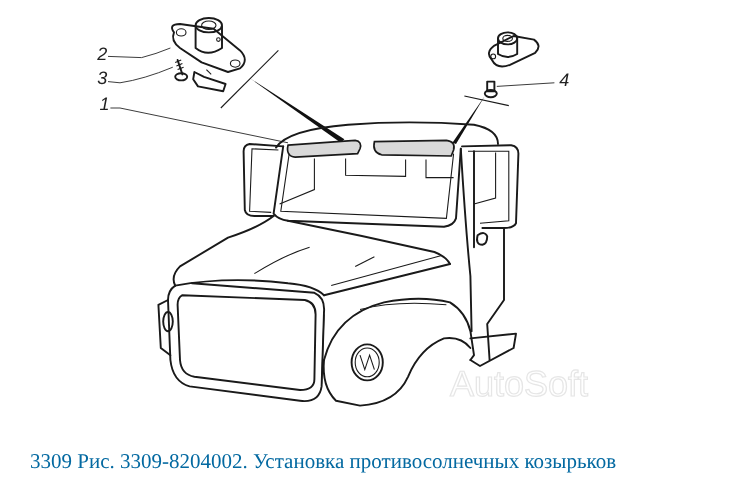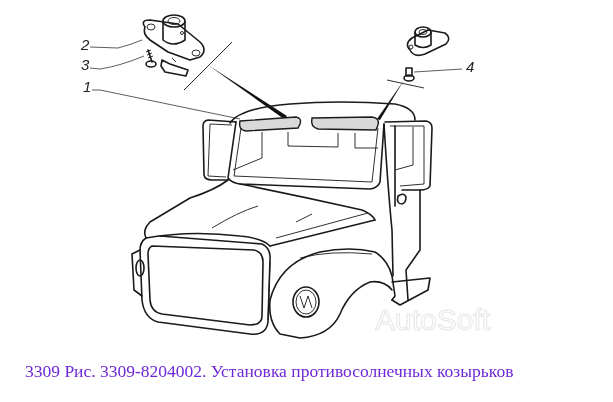--- a/index.html
+++ b/index.html
@@ -4,21 +4,21 @@
   <style>
     html, body { margin:0; padding:0; background:#ffffff; }
     body { width:613px; height:402px; position:relative; overflow:hidden; font-family:"Liberation Serif", serif; }
     #diagram { position:absolute; left:0; top:0; width:613px; height:402px; }
     .ln { fill:none; stroke:#1a1a1a; stroke-width:1.6; stroke-linejoin:round; stroke-linecap:round; }
     .thin { fill:none; stroke:#1a1a1a; stroke-width:0.9; }
     .leader { fill:none; stroke:#333; stroke-width:0.8; }
     .visor { fill:#d9d9d9; stroke:#1a1a1a; stroke-width:1.4; }
     .callout { font-family:"Liberation Sans", sans-serif; font-style:italic; font-size:15px; fill:#222; }
     .watermark { font-family:"Liberation Sans", sans-serif; font-size:30px; fill:none; stroke:#e6e6e6; stroke-width:1; }
-    .caption { position:absolute; left:25px; top:361px; font-size:17.5px; color:#6d28d9; white-space:nowrap; font-family:"Liberation Serif", serif; }
+    .caption { position:absolute; left:25px; top:374px; font-size:17.5px; color:#0369a1; white-space:nowrap; font-family:"Liberation Serif", serif; }
   </style>
 </head>
 <body>
 
 <svg id="diagram" viewBox="0 0 613 402" xmlns="http://www.w3.org/2000/svg">
 
   <text class="watermark" x="375" y="330">AutoSoft</text>
 
   <g>
 

